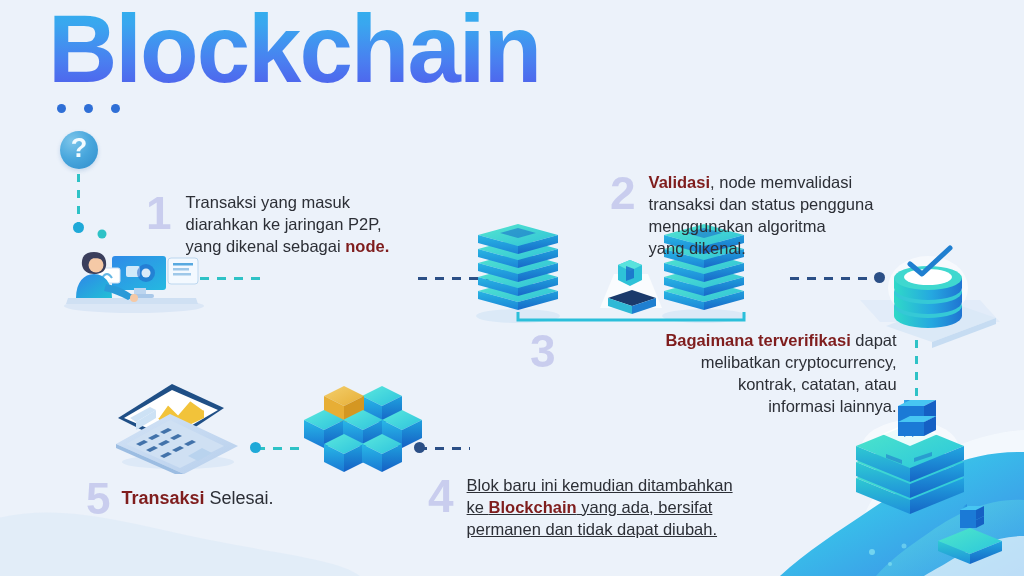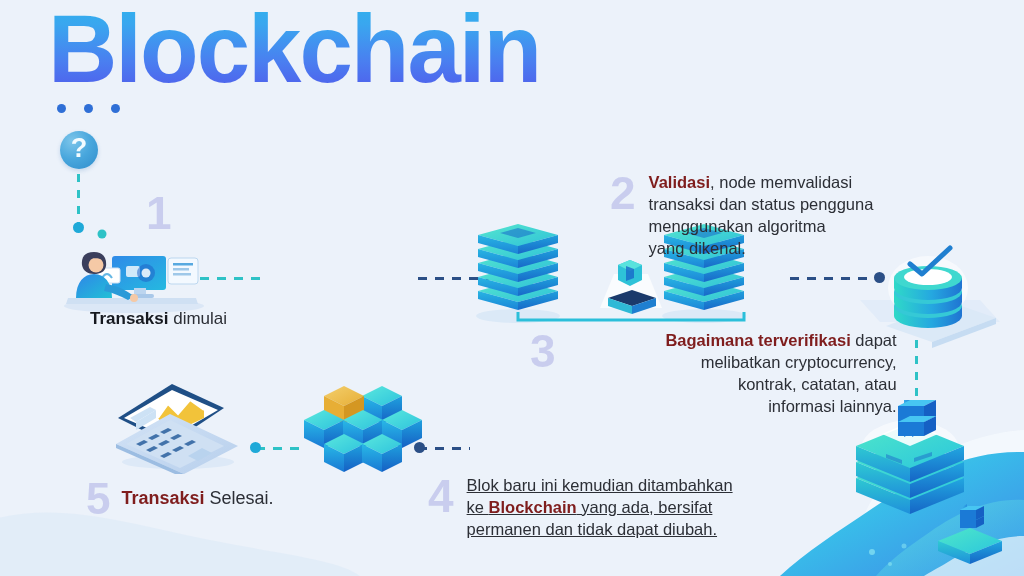--- a/index.html
+++ b/index.html
@@ -509,26 +509,26 @@
       <path d="M20 6 L28 2 L28 12 L20 16 Z" fill="#1560c4"></path>
       <path d="M4 16 L20 16 L20 24 L4 24 Z" fill="#1b7ad6"></path>
       <path d="M20 16 L28 12 L28 20 L20 24 Z" fill="#1560c4"></path>
     </g>
 
     <circle cx="26" cy="152" r="3" fill="#8ae6f2" opacity=".7"></circle>
     <circle cx="44" cy="164" r="2" fill="#8ae6f2" opacity=".6"></circle>
     <circle cx="58" cy="146" r="2.5" fill="#8ae6f2" opacity=".55"></circle>
   </svg>
 
-  <div class="caption" id="cap-start">
-    <b>Transaksi</b><span> dimulai</span>
-  </div>
 
   <div class="step" id="step1">
     <div class="num">1</div>
+    <div class="body"><span>Transaksi yang masuk
+diarahkan ke jaringan P2P,
+yang dikenal sebagai </span><b>node.</b><span></span></div>
   </div>
 
   <div class="step" id="step2">
     <div class="num">2</div>
     <div class="body"><span></span><b>Validasi</b><span>, node memvalidasi
 transaksi dan status pengguna
 menggunakan algoritma
 yang dikenal.</span></div>
   </div>
 

